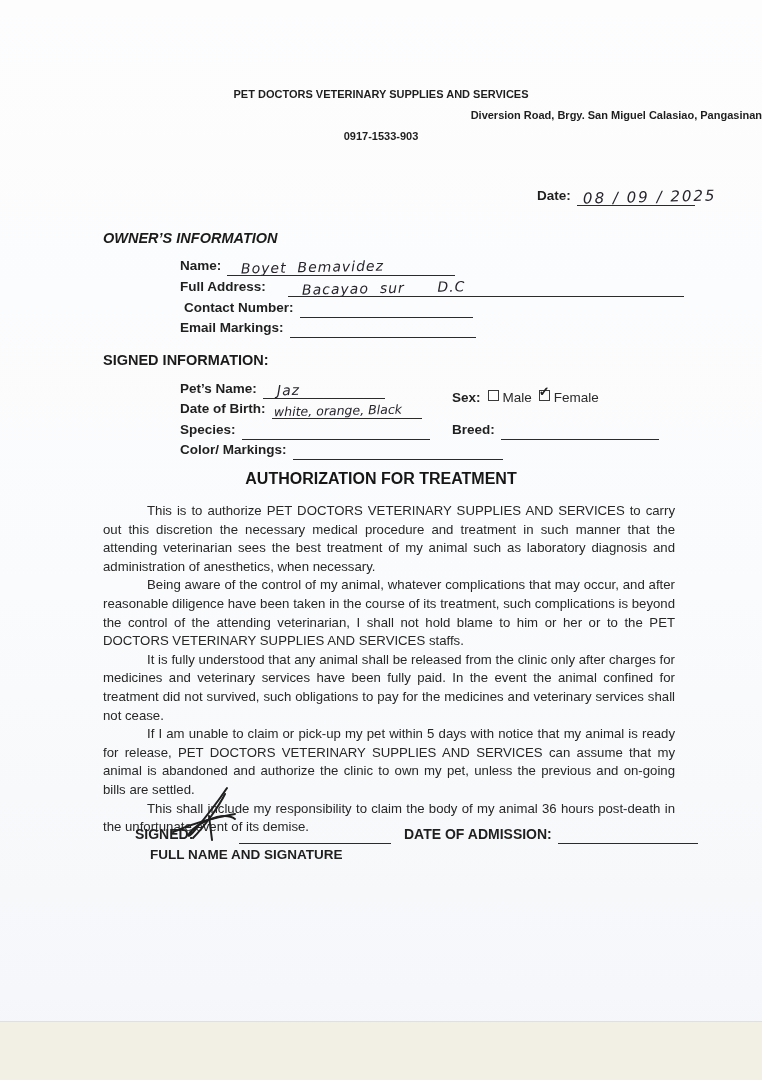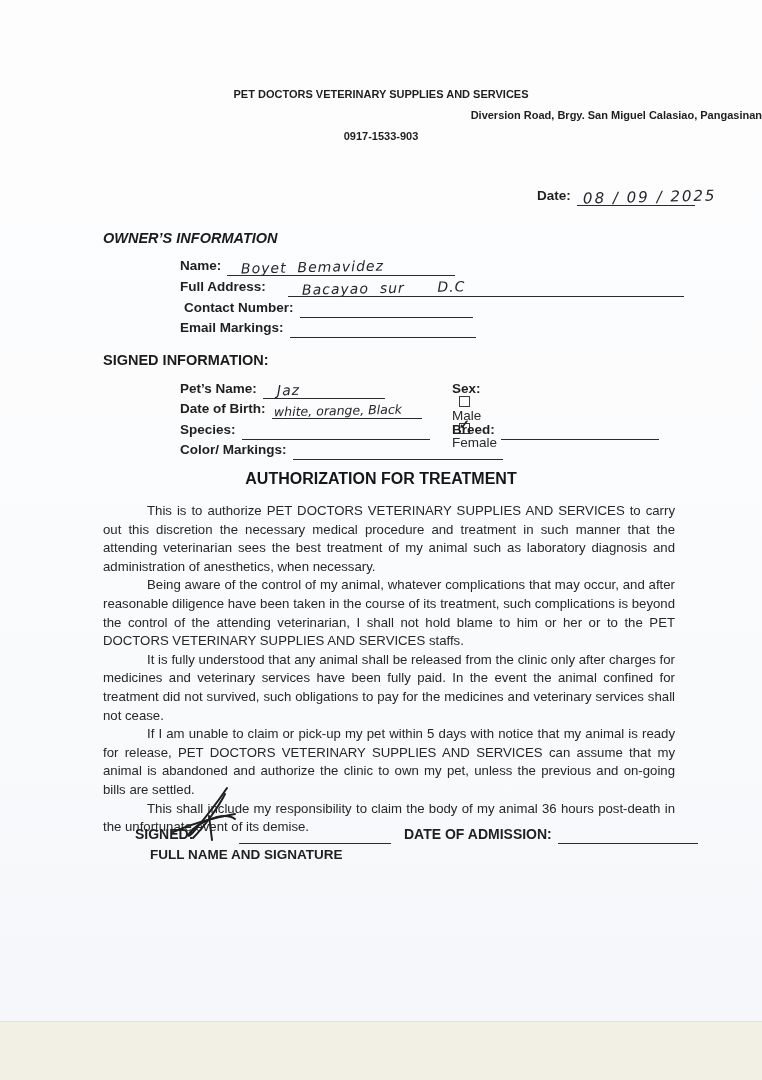--- a/index.html
+++ b/index.html
@@ -98,21 +98,21 @@
 
   <div class="abs sec-head" style="left:103px;top:352px;">SIGNED INFORMATION:</div>
 
   <div class="row" style="left:148px;top:381px;">
     <span class="lbl">Pet’s Name:</span>
     <span class="wline" style="width:122px;">
       <span class="hw">Jaz</span>
     </span>
   </div>
 
-  <div class="row" style="left:420px;top:381px;flex-direction:column;">
+  <div class="row" style="left:420px;top:390px;">
     <span class="lbl">Sex:</span>
     <span class="cb"></span>
     <span class="plain">Male</span>
     <span class="cb">
       <span class="check">✓</span>
     </span>
     <span class="plain">Female</span>
   </div>
 
   <div class="row" style="left:148px;top:401px;">

